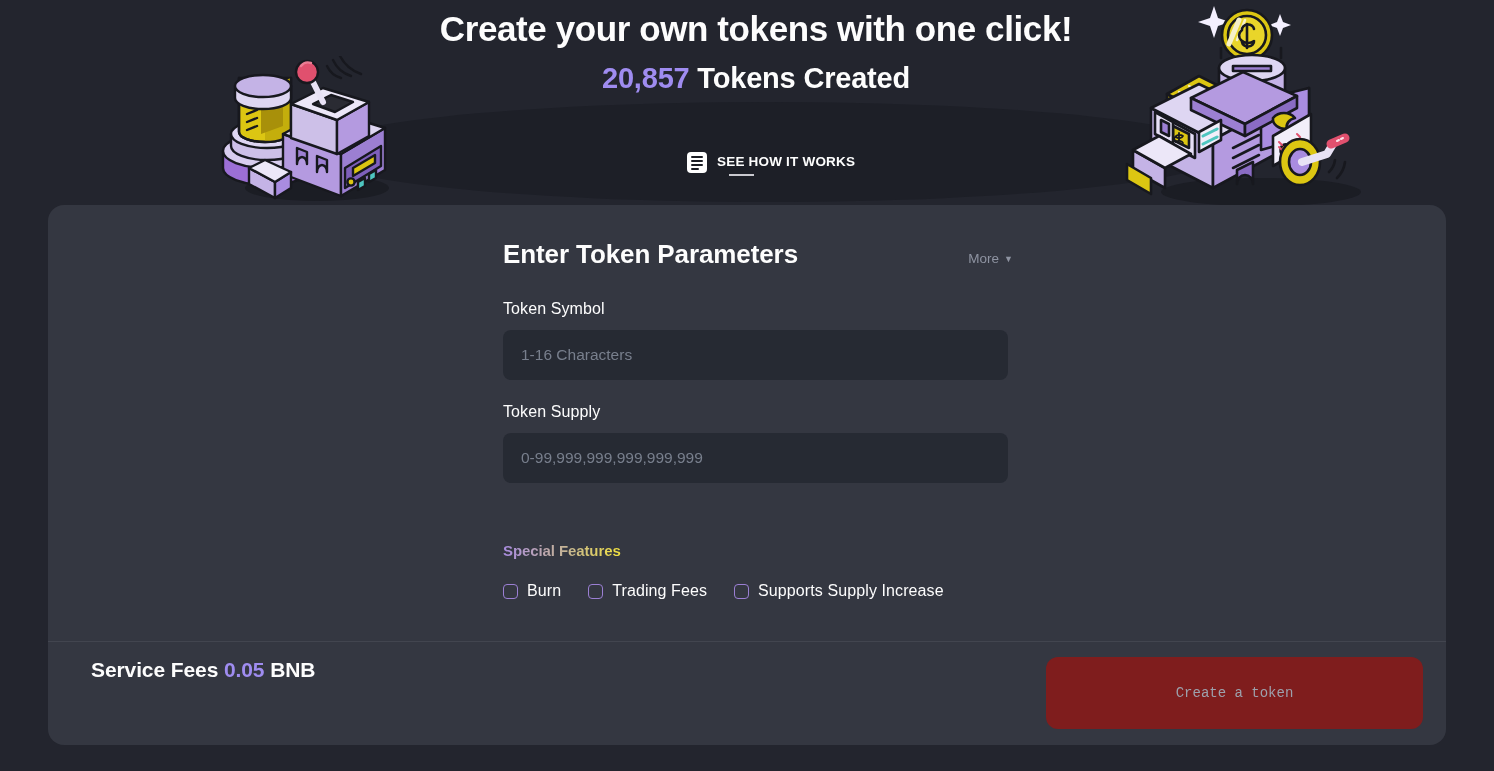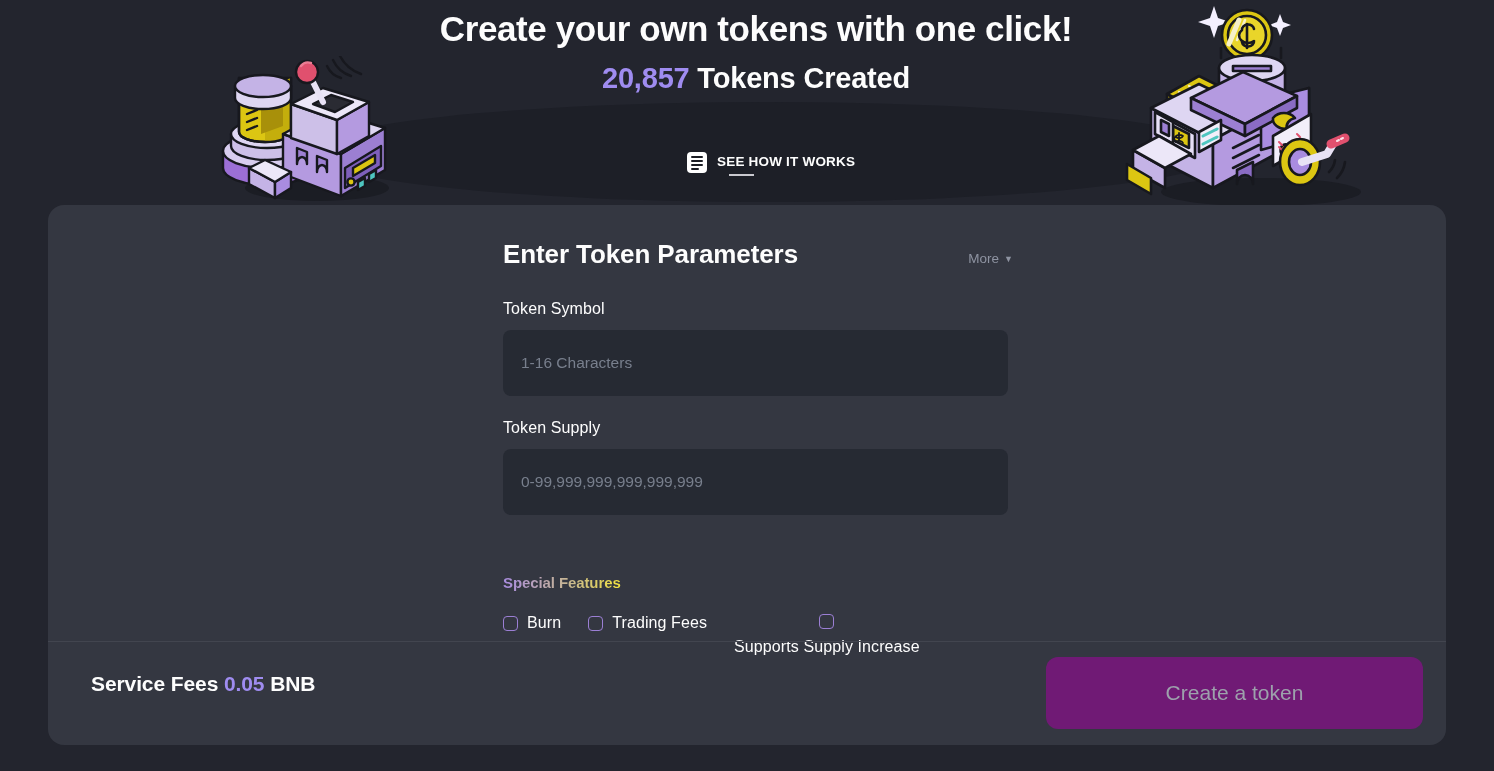--- a/index.html
+++ b/index.html
@@ -190,21 +190,21 @@
 
   .field-label {
     font-size: 16px;
     color: #fdfdfd;
     margin-bottom: 12px;
     letter-spacing: 0.1px;
   }
 
   .field-input {
     width: 505px;
-    height: 66px;
+    height: 50px;
     background: #262a33;
     border: none;
     border-radius: 8px;
     padding: 0 18px;
     font-family: "Liberation Sans", sans-serif;
     font-size: 15.5px;
     color: #e6e6ea;
     outline: none;
     display: block;
   }
@@ -232,21 +232,21 @@
     gap: 0;
   }
   .feature {
     display: flex;
     align-items: center;
     gap: 9px;
     cursor: pointer;
     user-select: none;
     margin-right: 27px;
   }
-  .feature:last-child { margin-right: 3px; flex-direction: column; }
+  .feature:last-child { margin-right: 3px; }
 
   .checkbox {
     width: 15px;
     height: 15px;
     border: 1.6px solid #9b7fd4;
     border-radius: 4px;
     background: transparent;
     flex: none;
   }
 
@@ -270,39 +270,39 @@
     position: absolute;
     left: 0;
     top: 437px;
     width: 1398px;
     height: 103px;
   }
 
   .service-fees {
     position: absolute;
     left: 43px;
-    top: 30px;
+    top: 16px;
     font-size: 21px;
     font-weight: bold;
     color: #fdfdfd;
     letter-spacing: -0.1px;
   }
   .fee-amount { color: #9f8cf0; }
 
   .create-btn {
     position: absolute;
     left: 998px;
     top: 15px;
     width: 377px;
     height: 72px;
-    background: #701a75;
+    background: #7f1d1d;
     border: none;
     border-radius: 12px;
-    font-family: Liberation Sans, sans-serif;
-    font-size: 21px;
+    font-family: Liberation Mono, monospace;
+    font-size: 14px;
     color: #9da1ac;
     cursor: default;
   }
 </style>
 </head>
 <body>
 
 <div class="hero">
 
   <div class="hero-ellipse"></div>

